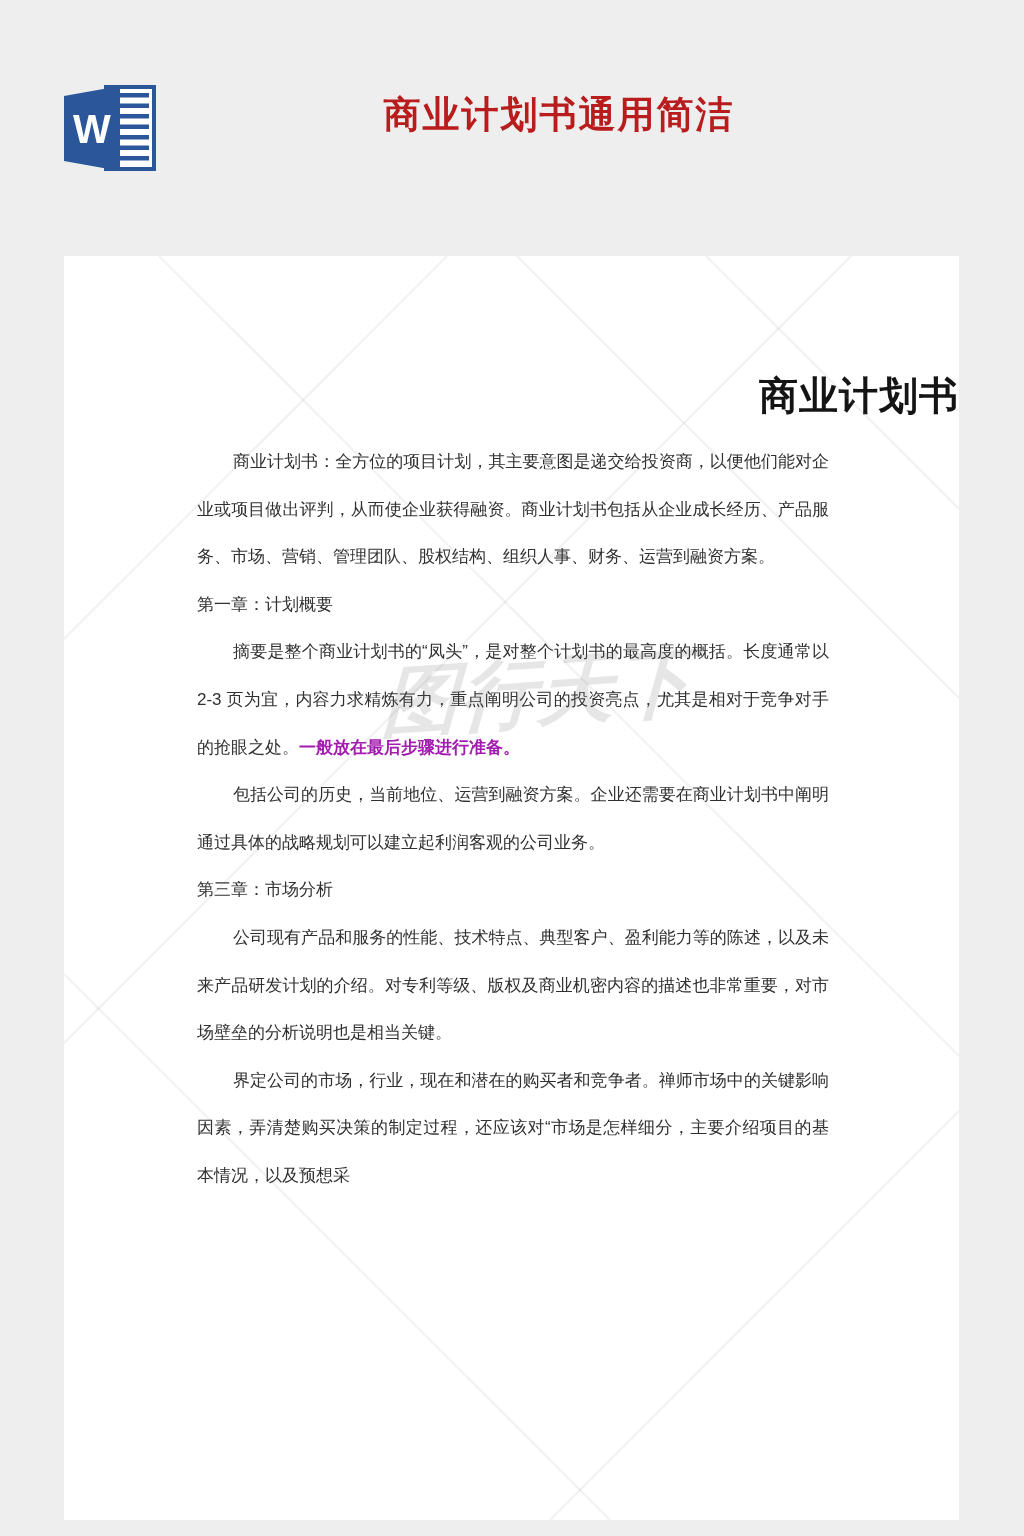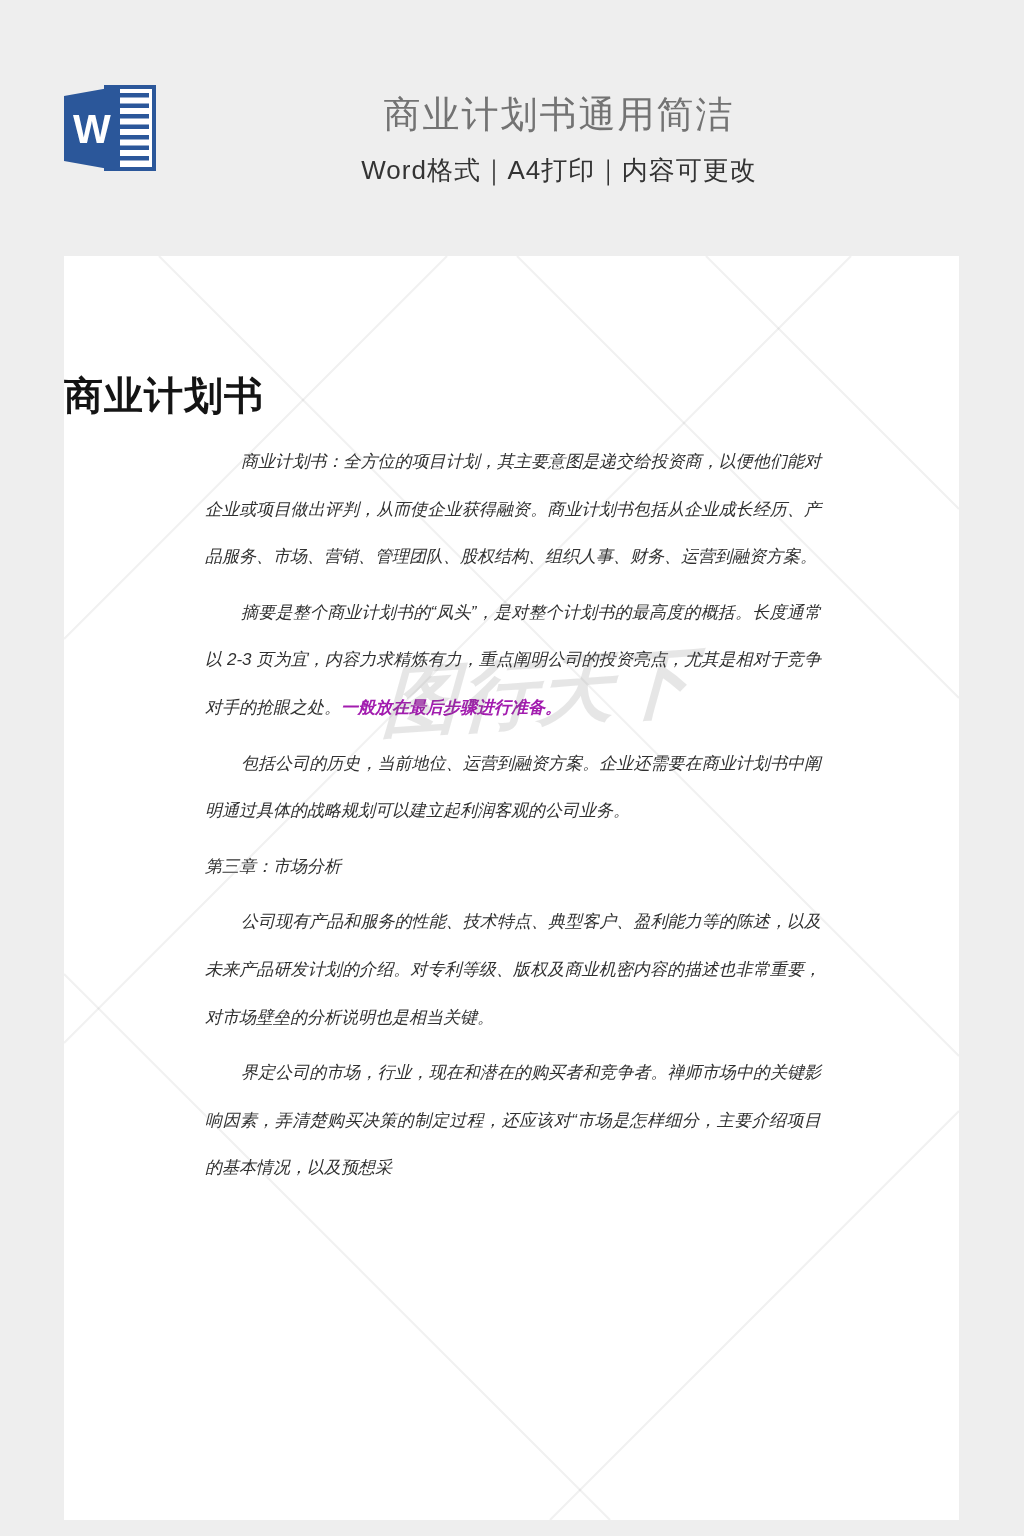--- a/index.html
+++ b/index.html
@@ -7,21 +7,21 @@
     width:1024px;height:1536px;position:relative;
     background:#eeeeee;
     font-family:"Liberation Sans","DejaVu Sans",sans-serif;
     overflow:hidden;
   }
   
   .header{position:absolute;left:0;top:0;width:1024px;height:256px;}
   .word-icon{position:absolute;left:62px;top:82px;width:96px;height:93px;}
   .header-text{position:absolute;left:160px;top:94px;width:798px;text-align:center;}
   .header-title{
-    font-size:37px;font-weight:normal;color:#737373;
+    font-size:37px;font-weight:bold;color:#b91c1c;
     letter-spacing:2px;line-height:42px;white-space:nowrap;
   }
   .header-subtitle{
     margin-top:19px;font-size:26px;color:#333333;
     letter-spacing:1px;line-height:30px;white-space:nowrap;
   }
   
   .doc-page{
     position:absolute;left:64px;top:256px;width:895px;height:1264px;
     background:#ffffff;overflow:hidden;
@@ -29,30 +29,30 @@
   .wm-lines{position:absolute;left:0;top:0;width:895px;height:1264px;pointer-events:none;}
   .wm-text{
     position:absolute;left:318px;top:386px;
     font-family:"DejaVu Serif","Liberation Serif",serif;
     font-style:italic;font-weight:bold;
     font-size:76px;letter-spacing:2px;color:#6a6a6a;opacity:0.16;
     transform:rotate(-4deg) skewX(-6deg);
     white-space:nowrap;pointer-events:none;
   }
   .doc-title{
-    margin:114px 0 0 0;text-align:left;
+    margin:114px 0 0 0;text-align:right;
     font-size:39px;font-weight:bold;color:#141414;letter-spacing:1px;
     line-height:52px;
   }
   .doc-body{
     margin:16px 130px 0 133px;
     font-size:17px;line-height:47.6px;color:#303030;
     text-align:justify;
   }
-  .doc-body p{margin:8px;font-style:italic;}
+  .doc-body p{margin:0;}
   .doc-body p.indent{text-indent:36px;}
   .doc-body b{font-weight:bold;color:#a21caf;}
 </style>
 </head>
 <body>
 
 <div class="header">
   <div class="word-icon">
     <svg viewBox="0 0 96 93" width="96" height="93">
 
@@ -67,21 +67,20 @@
         <rect x="50" y="63.5" width="37" height="4.5"></rect>
         <rect x="50" y="74" width="37" height="4.5"></rect>
       </g>
 
       <polygon points="2,14 58,4 58,89 2,79" fill="#2b579a"></polygon>
       <text x="30" y="61" text-anchor="middle" font-family="Liberation Sans, DejaVu Sans, sans-serif" font-size="40" font-weight="bold" fill="#ffffff">W</text>
     </svg>
   </div>
   <div class="header-text">
     <div class="header-title">商业计划书通用简洁</div>
-    <div class="header-subtitle">Word格式｜A4打印｜内容可更改</div>
   </div>
 </div>
 
 <div class="doc-page">
 
   <svg class="wm-lines" viewBox="0 0 895 1264">
     <g stroke="#8a8a8a" stroke-width="2" stroke-opacity="0.12" fill="none">
       <line x1="0" y1="383" x2="383" y2="0"></line>
       <line x1="642" y1="0" x2="895" y2="253"></line>
       <line x1="453" y1="0" x2="895" y2="442"></line>
@@ -90,19 +89,20 @@
       <line x1="0" y1="718" x2="546" y2="1264"></line>
       <line x1="486" y1="1264" x2="895" y2="855"></line>
     </g>
   </svg>
 
   <div class="wm-text">图行天下</div>
 
   <h1 class="doc-title">商业计划书</h1>
   <div class="doc-body" id="doc-body">
       <p class="indent">商业计划书：全方位的项目计划，其主要意图是递交给投资商，以便他们能对企业或项目做出评判，从而使企业获得融资。商业计划书包括从企业成长经历、产品服务、市场、营销、管理团队、股权结构、组织人事、财务、运营到融资方案。</p>
+      <p>第一章：计划概要</p>
       <p class="indent">摘要是整个商业计划书的“凤头”，是对整个计划书的最高度的概括。长度通常以 2-3 页为宜，内容力求精炼有力，重点阐明公司的投资亮点，尤其是相对于竞争对手的抢眼之处。<b>一般放在最后步骤进行准备。</b></p>
       <p class="indent">包括公司的历史，当前地位、运营到融资方案。企业还需要在商业计划书中阐明通过具体的战略规划可以建立起利润客观的公司业务。</p>
       <p>第三章：市场分析</p>
       <p class="indent">公司现有产品和服务的性能、技术特点、典型客户、盈利能力等的陈述，以及未来产品研发计划的介绍。对专利等级、版权及商业机密内容的描述也非常重要，对市场壁垒的分析说明也是相当关键。</p>
       <p class="indent">界定公司的市场，行业，现在和潜在的购买者和竞争者。禅师市场中的关键影响因素，弄清楚购买决策的制定过程，还应该对“市场是怎样细分，主要介绍项目的基本情况，以及预想采</p>
     </div>
 </div>
 
 </body></html>

